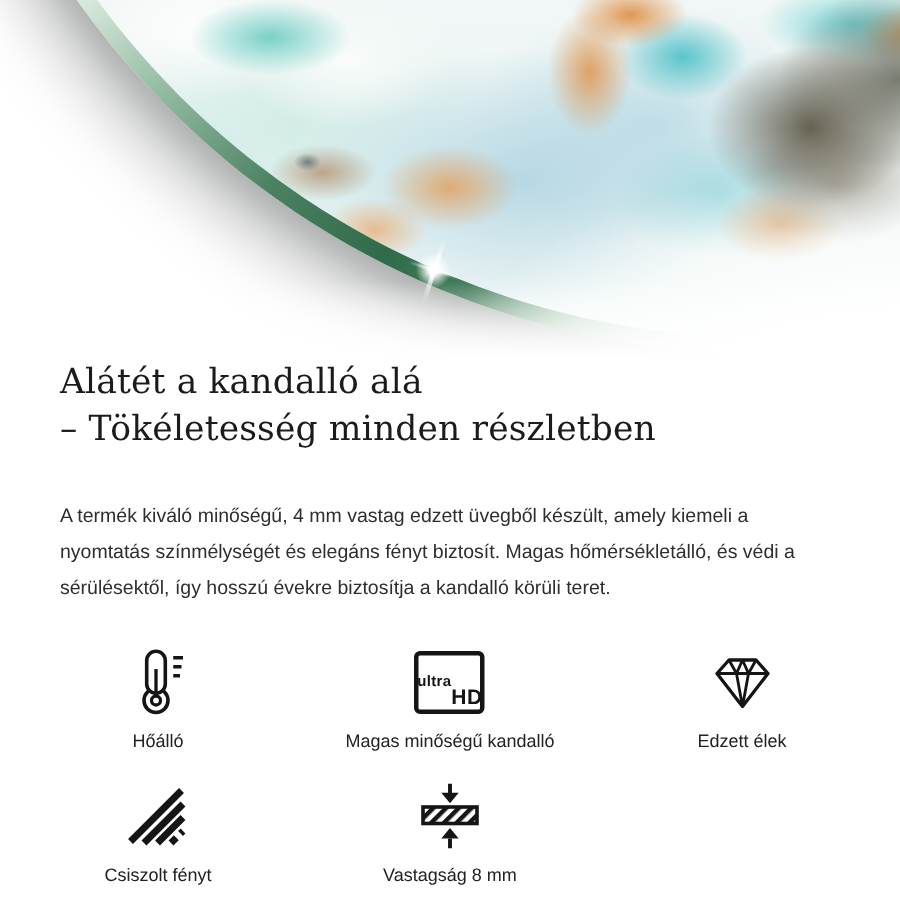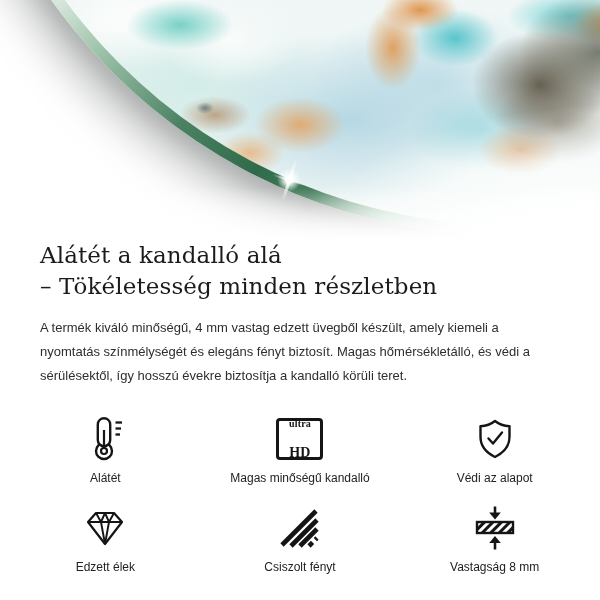--- a/index.html
+++ b/index.html
@@ -70,38 +70,38 @@
   }
 
   
   h1 {
     margin:0; padding:0 40px;
     font-family:"DejaVu Serif","Liberation Serif",serif;
     font-weight:400; font-size:23px; line-height:31px; color:#1b1b1b;
     letter-spacing:0.1px;
   }
   .desc {
-    margin:14px 40px 0; max-width:515px;
+    margin:30px 40px 0; max-width:515px;
     font-size:13px; line-height:24px; color:#2e2e2e;
   }
 
   
   .features {
     display:grid; grid-template-columns:repeat(3,1fr);
     row-gap:18px; margin-top:26px; padding:0 8px;
   }
   .feature { display:flex; flex-direction:column; align-items:center; }
   .icon-slot { height:50px; display:flex; align-items:center; justify-content:center; }
   .feature .label { margin-top:7px; font-size:12px; color:#222; white-space:nowrap; }
 
   .icon-svg { display:block; }
   .uhd {
     width:41px; height:36px; border:3px solid #151515; border-radius:4px;
-    display:flex; flex-direction:column; align-items:center; justify-content:center;
-    line-height:1; color:#151515; background:#fff;font-family:Liberation Serif, serif;
+    display:flex; flex-direction:row; align-items:center; justify-content:center;
+    line-height:1; color:#151515; background:#fff;
   }
   .uhd .t1 { font-size:10px; font-weight:700; letter-spacing:0.2px; }
   .uhd .t2 { font-size:14px; font-weight:700; margin-top:17px; letter-spacing:0.3px; }
 </style>
 </head>
 <body>
 
 <div>
 
   <section class="hero">
@@ -128,42 +128,33 @@
         <svg class="icon-svg" width="40" height="46" viewBox="0 0 40 46" fill="none" xmlns="http://www.w3.org/2000/svg">
           <circle cx="19" cy="35" r="8" stroke="#151515" stroke-width="2.4"></circle>
           <rect x="12.8" y="2.2" width="12.4" height="28" rx="6.2" fill="#ffffff" stroke="#151515" stroke-width="2.4"></rect>
           <line x1="19" y1="14" x2="19" y2="32" stroke="#151515" stroke-width="2.2"></line>
           <circle cx="19" cy="35" r="3" stroke="#151515" stroke-width="2.2"></circle>
           <line x1="30.5" y1="6.5" x2="37" y2="6.5" stroke="#151515" stroke-width="2.3"></line>
           <line x1="30.5" y1="12.5" x2="36" y2="12.5" stroke="#151515" stroke-width="2.3"></line>
           <line x1="30.5" y1="18.5" x2="35" y2="18.5" stroke="#151515" stroke-width="2.3"></line>
         </svg>
       </div>
-      <div class="label">Alátét</div>
+      <div class="label">Hőálló</div>
     </div>
 
     <div class="feature">
       <div class="icon-slot">
         <div class="uhd">
           <span class="t1">ultra</span>
           <span class="t2">HD</span>
         </div>
       </div>
       <div class="label">Magas minőségű kandalló</div>
     </div>
 
-    <div class="feature">
-      <div class="icon-slot">
-        <svg class="icon-svg" width="40" height="42" viewBox="0 0 40 42" fill="none" xmlns="http://www.w3.org/2000/svg">
-          <path d="M20 3 C24 6.2 29 8 34.5 8.3 V19 C34.5 28 29 34.5 20 39 C11 34.5 5.5 28 5.5 19 V8.3 C11 8 16 6.2 20 3 Z" stroke="#151515" stroke-width="2.4" stroke-linejoin="round"></path>
-          <polyline points="13.5,20.5 18,25.5 27,14.5" stroke="#151515" stroke-width="2.4" fill="none" stroke-linecap="round" stroke-linejoin="round"></polyline>
-        </svg>
-      </div>
-      <div class="label">Védi az alapot</div>
-    </div>
 
     <div class="feature">
       <div class="icon-slot">
         <svg class="icon-svg" width="42" height="40" viewBox="0 0 42 40" fill="none" xmlns="http://www.w3.org/2000/svg">
           <path d="M12 5 H30 L38 14 L21 36 L4 14 Z" stroke="#151515" stroke-width="2.2" stroke-linejoin="round"></path>
           <path d="M4 14 H38 M12 5 L17 14 M21 5 L17 14 M21 5 L25 14 M30 5 L25 14 M17 14 L21 36 M25 14 L21 36" stroke="#151515" stroke-width="1.9" stroke-linejoin="round"></path>
         </svg>
       </div>
       <div class="label">Edzett élek</div>
     </div>

